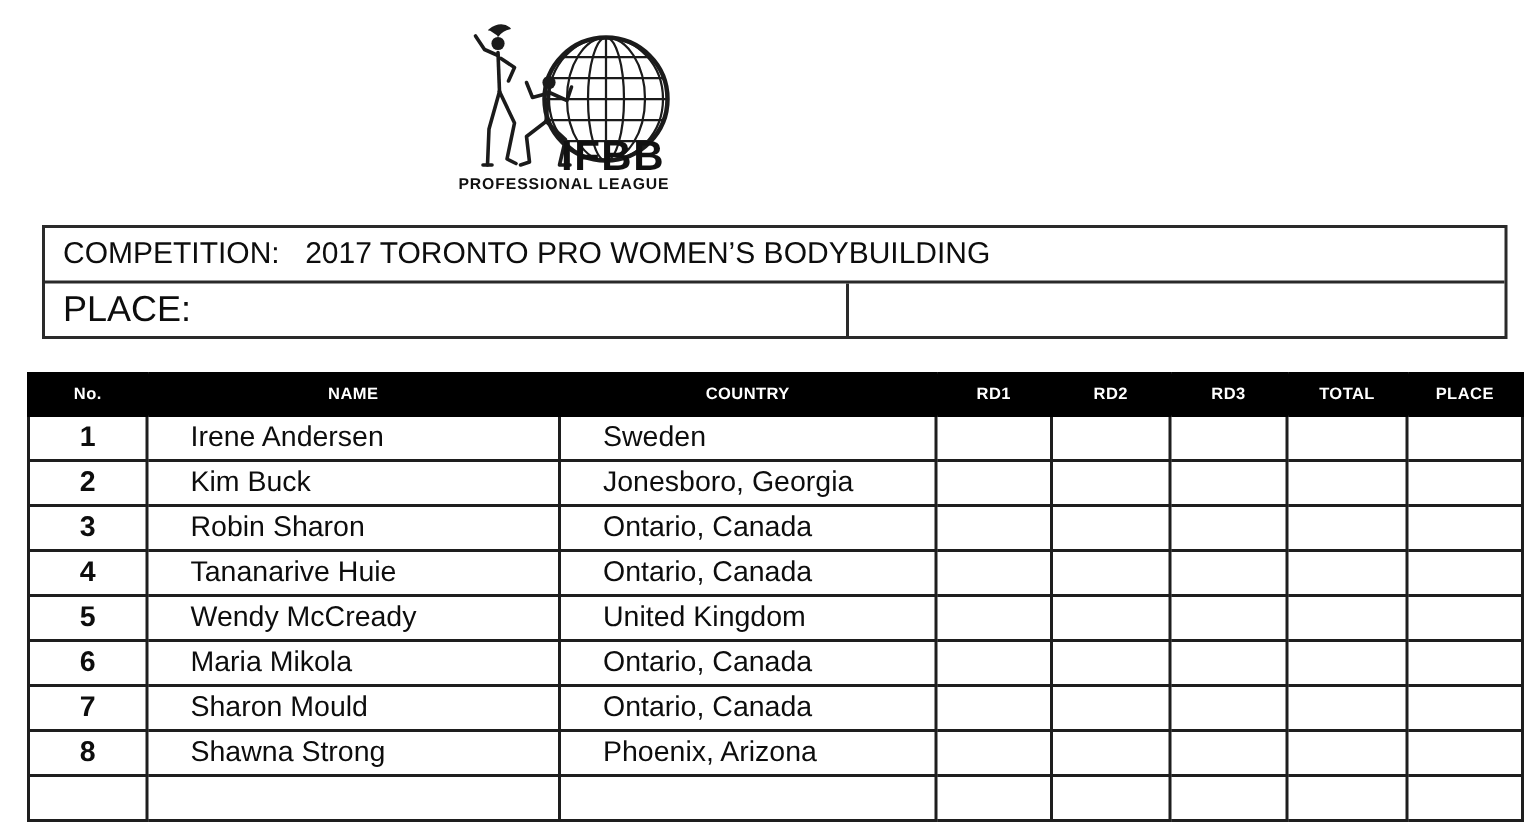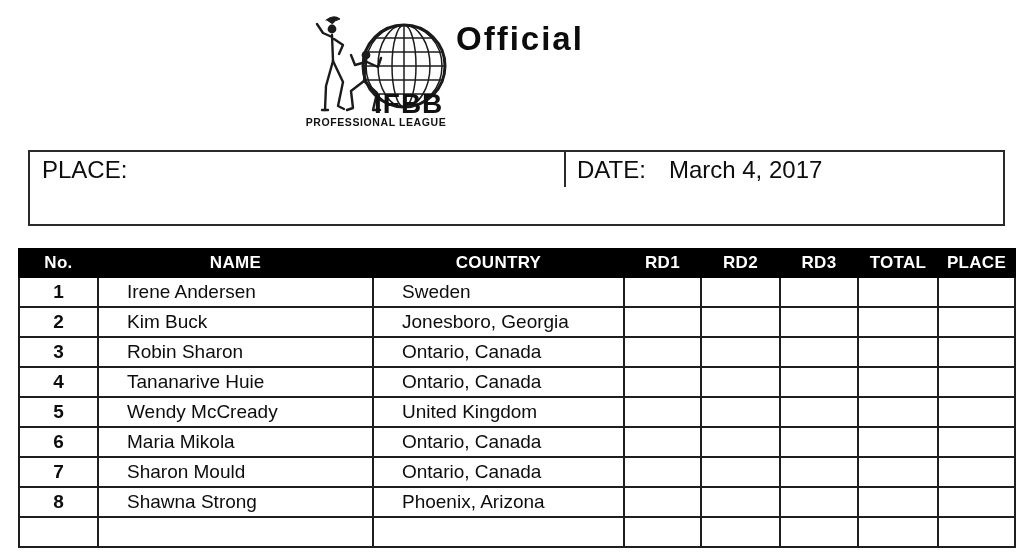--- a/index.html
+++ b/index.html
@@ -43,21 +43,21 @@
   .gap-xl { margin-left:23px; }
 
   
   .results-table {
     position:absolute; left:18px; top:248px; width:996px;
     border-collapse:collapse; table-layout:fixed;
     font-size:19px;
   }
   .results-table th {
     background:#000; color:#ffffff; border:2px solid #000;
-    height:28px; font-size:17px; font-weight:bold; letter-spacing:0.3px;
+    height:28px; font-size:11px; font-weight:bold; letter-spacing:0.3px;
     text-align:center; vertical-align:middle;
   }
   .results-table td {
     border:2px solid #1e1e1e; height:30px; background:#fff;
     vertical-align:middle; overflow:hidden; white-space:nowrap;
   }
   .results-table td.cell-no { text-align:center; font-weight:bold; }
   .results-table td.cell-name, .results-table td.cell-country {
     text-align:left; padding-left:28px;
   }
@@ -106,32 +106,31 @@
           <path d="M74 48 L63 51 L59 41"></path>
           <path d="M75 48 L86 53 L89 44"></path>
           <path d="M72 67 L59 77 L61 94 L55 96"></path>
           <path d="M72 67 L85 79 L81 96 L88 96"></path>
         </g>
         <text x="82" y="99" font-size="28" font-weight="bold" fill="#111" letter-spacing="1">IFBB</text>
         <text x="84" y="112" font-size="10.5" font-weight="bold" fill="#111" text-anchor="middle" letter-spacing="0.6">PROFESSIONAL LEAGUE</text>
       </svg>
     </div>
     <div class="title-block">
-      <div class="title-line">Official</div>
     </div>
   </div>
 
   <div class="info-box">
+    <div class="info-row-top">
+      <span class="info-label">COMPETITION:</span>
+      <span class="info-value gap-lg">2017 TORONTO PRO WOMEN’S BODYBUILDING</span>
+    </div>
     <div class="info-row-bottom">
       <div class="place-cell">
         <span class="info-label">PLACE:</span>
-      </div>
-      <div class="date-cell">
-        <span class="info-label">DATE:</span>
-        <span class="info-value gap-xl">March 4, 2017</span>
       </div>
     </div>
   </div>
 
   <table class="results-table">
     <colgroup>
       <col style="width:79px">
         <col style="width:275px">
         <col style="width:251px">
       <col style="width:77px">

